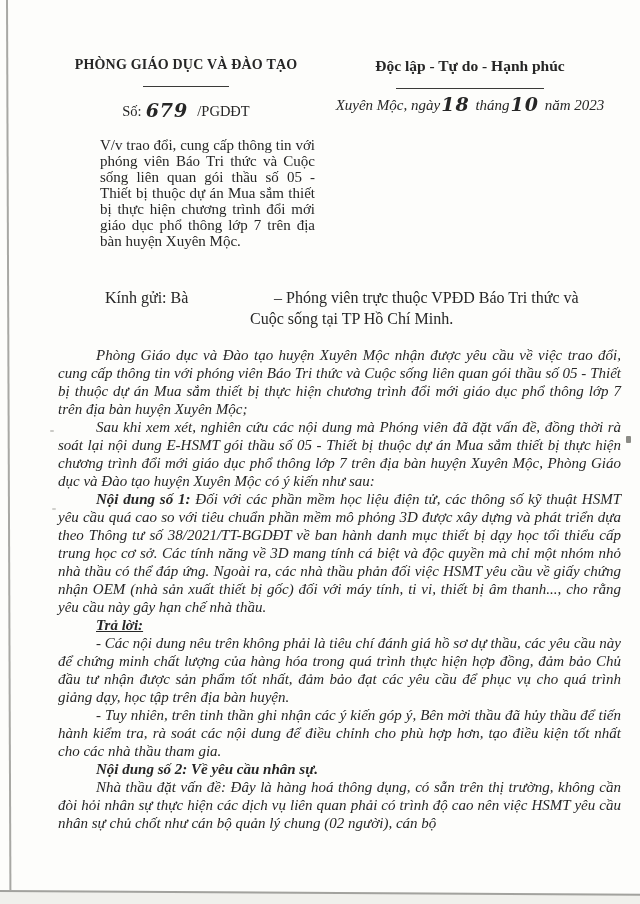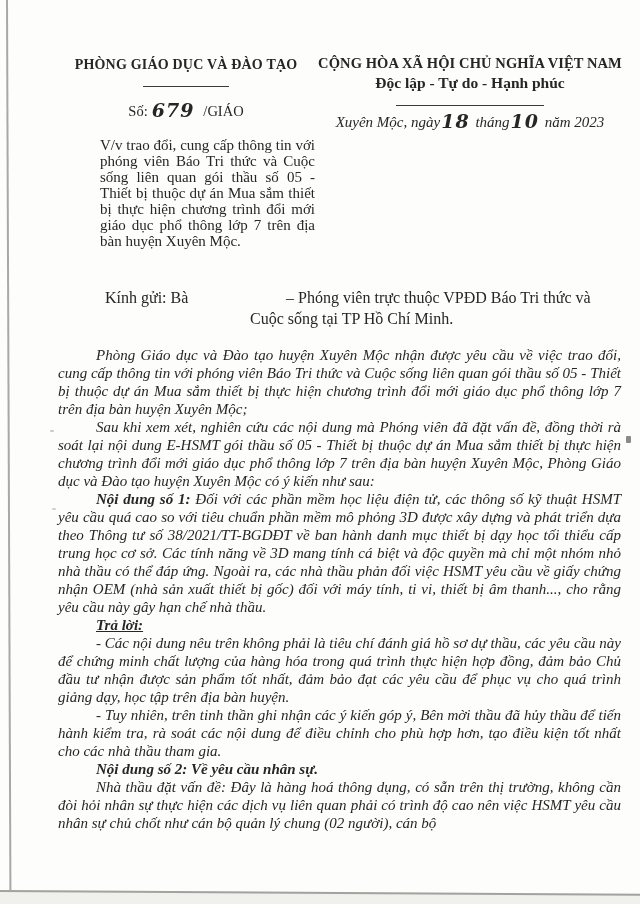--- a/index.html
+++ b/index.html
@@ -33,47 +33,46 @@
 
   
   .subject{
     position:absolute;left:100px;top:137px;width:215px;
     font-size:15px;line-height:16px;text-align:justify;
   }
 
   
   .salute-label{position:absolute;left:105px;top:289px;font-size:16px;}
   .redacted{position:absolute;left:201px;top:291px;width:82px;height:16px;background:transparent;}
-  .salute-right1{position:absolute;left:286px;top:289px;font-size:16px;white-space:nowrap;}
+  .salute-right1{position:absolute;left:274px;top:289px;font-size:16px;white-space:nowrap;}
   .salute-right2{position:absolute;left:250px;top:310px;font-size:16px;white-space:nowrap;}
 
   
   .body{
     position:absolute;left:58px;top:346px;width:563px;
     font-size:15px;line-height:18px;text-align:justify;font-style:italic;
   }
   .body p{margin:0;text-indent:38px;}
   .lead{font-weight:bold;}
   .underlined{text-decoration:underline;}
 </style>
 </head>
 <body>
 
 <div class="page">
 
   <div class="hdr-left">
     <div class="org-name">PHÒNG GIÁO DỤC VÀ ĐÀO TẠO</div>
     <div><span class="rule rule-left"></span></div>
     <div class="doc-number">
-      <span>Số:</span><span class="hand">679</span><span>/GIÁO</span>
+      <span>Số:</span><span class="hand">679</span><span>/PGDĐT</span>
     </div>
   </div>
 
   <div class="hdr-right">
-    <div class="nat-line1">CỘNG HÒA XÃ HỘI CHỦ NGHĨA VIỆT NAM</div>
     <div class="nat-line2">Độc lập - Tự do - Hạnh phúc</div>
     <div><span class="rule rule-right"></span></div>
     <div class="dateline">
       <span>Xuyên Mộc, ngày</span><span class="hand">18</span> <span>tháng</span><span class="hand">10</span> <span>năm 2023</span>
     </div>
   </div>
 
   <div class="subject">V/v trao đổi, cung cấp thông tin với phóng viên Báo Tri thức và Cuộc sống liên quan gói thầu số 05 - Thiết bị thuộc dự án Mua sắm thiết bị thực hiện chương trình đổi mới giáo dục phổ thông lớp 7 trên địa bàn huyện Xuyên Mộc.</div>
 
   <span class="salute-label">Kính gửi: Bà</span>

